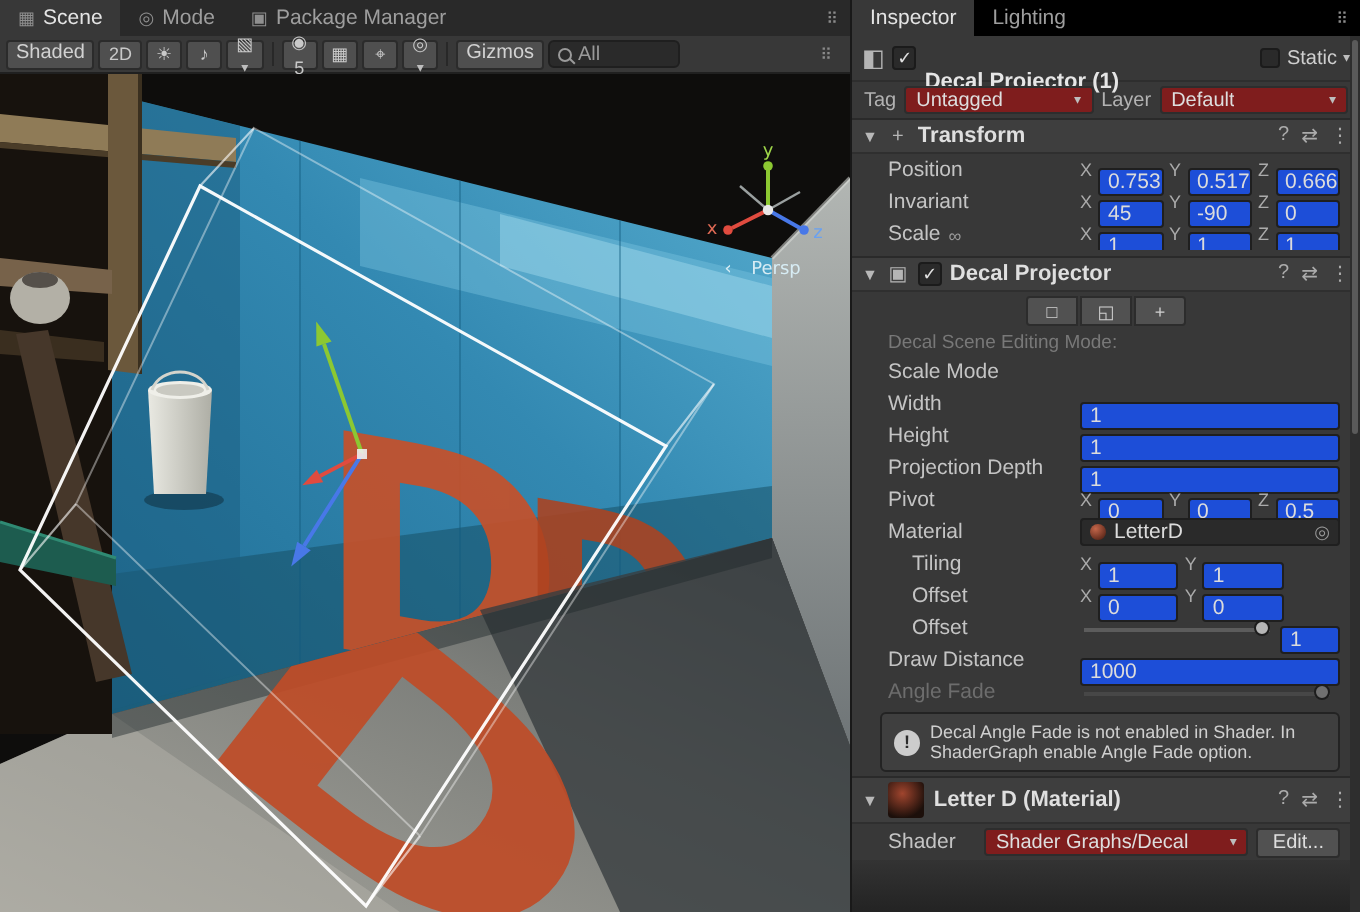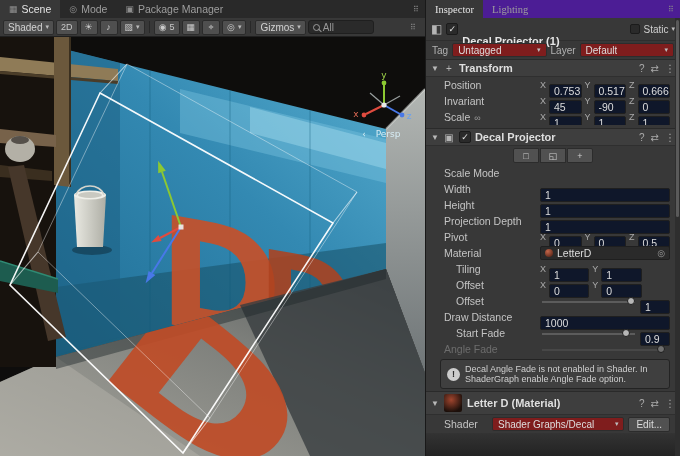--- a/index.html
+++ b/index.html
@@ -16,40 +16,40 @@
   .ticon { font-size:9px; color:#8f8f8f; }
   .tspacer { flex:1; }
   .pane-menu { width:18px; display:flex; align-items:center; justify-content:center;
     color:#8a8a8a; font-size:8px; }
 
   .toolbar { height:19px; background:#383838; border-bottom:1px solid #202020;
     display:flex; align-items:center; gap:2px; padding:0 3px; font-size:10px;
     color:#d6d6d6; flex:none; }
   .tb-btn, .tb-icon { height:15px; background:#4f4f4f; border:1px solid #2b2b2b;
     border-radius:2px; display:flex; align-items:center; gap:3px; padding:0 4px;
-    color:#d2d2d2; white-space:nowrap; }
+    color:#d2d2d2; white-space:nowrap;flex-direction:column; }
   .tb-icon { min-width:18px; justify-content:center; font-size:9px; color:#c9c9c9; }
   .arrow { font-size:7px; color:#bdbdbd; }
   .tb-sep { width:1px; height:12px; background:#282828; margin:0 2px; }
   .tb-search { height:14px; width:66px; background:#2a2a2a; border:1px solid #1f1f1f;
     border-radius:3px; display:flex; align-items:center; gap:3px; padding:0 4px;
     color:#999; font-size:10px; }
   .mag { position:relative; width:7px; height:7px; border:1px solid #9a9a9a;
     border-radius:50%; flex:none; }
   .mag::after { content:""; position:absolute; width:4px; height:1px; background:#9a9a9a;
     transform:rotate(45deg); right:-3px; bottom:-1px; }
   .viewport { flex:1; position:relative; background:#0e0d0c; }
   .viewport svg { position:absolute; inset:0; width:100%; height:100%; }
   svg text { font-family:"DejaVu Sans", sans-serif; }
 
   
   .insp { position:absolute; left:425px; top:0; width:255px; height:456px;
     background:#383838; border-left:1px solid #191919; display:flex;
     flex-direction:column; color:#c8c8c8; }
-  .insp .tabstrip { background:#4c1d95;font-family:Liberation Serif, serif; }
+  .insp .tabstrip { background:#000000; }
   .insp .tab.active { background:#383838; }
   .go-header { height:23px; flex:none; display:flex; align-items:center; gap:4px;
     padding:0 5px; border-bottom:1px solid #2e2e2e; }
   .go-icon { color:#b5b5b5; font-size:12px; }
   .cb { width:12px; height:12px; background:#2a2a2a; border:1px solid #1b1b1b;
     border-radius:2px; display:flex; align-items:center; justify-content:center; flex:none; }
   .cb .chk { color:#e0e0e0; font-size:9px; line-height:1; }
   .cb.small { width:10px; height:10px; }
   .go-name { font-weight:bold; font-size:11px; color:#e6e6e6; margin-right:auto;
     white-space:nowrap;margin-top:24px; }
@@ -72,21 +72,21 @@
   .sec-gap { height:3px; flex:none; background:#383838; }
   .row { height:16px; flex:none; display:flex; align-items:center;
     padding:0 10px 0 18px; font-size:10.5px; }
   .row.indent { padding-left:30px; }
   .lbl { width:96px; flex:none; color:#c4c4c4; white-space:nowrap; overflow:hidden;
     display:flex; align-items:flex-end; gap:4px; }
   .row.indent .lbl { width:84px; }
   .linki { color:#9a9a9a; font-size:9px; }
   .vec { flex:1; display:flex; align-items:center; gap:3px; min-width:0; }
   .ax { font-size:9px; color:#ababab; flex:none; }
-  .fld { flex:1; min-width:0; height:14px; background:#0f172a; border:1px solid #1f1f1f;
+  .fld { flex:1; min-width:0; height:14px; background:#1d4ed8; border:1px solid #1f1f1f;
     border-radius:2px; display:flex; align-items:center; padding:0 4px; color:#dcdcdc;
     font-size:10.5px; white-space:nowrap;margin-top:12px; }
   .fld.third { flex:0 0 31%; }
   .editrow { height:19px; flex:none; display:flex; align-items:center;
     justify-content:center; gap:1px; }
   .ebtn { width:26px; height:15px; background:#515151; border:1px solid #2c2c2c;
     display:flex; align-items:center; justify-content:center; font-size:9px;
     color:#d0d0d0; }
   .ebtn:first-child { border-radius:2px 0 0 2px; }
   .ebtn:last-child { border-radius:0 2px 2px 0; }
@@ -438,20 +438,21 @@
       <span>?</span>
       <span>⇄</span>
       <span>⋮</span>
     </span>
   </div>
   <div class="editrow">
     <div class="ebtn">□</div>
     <div class="ebtn">◱</div>
     <div class="ebtn">+</div>
   </div>
+  <div class="disabled-lbl">Decal Scene Editing Mode:</div>
 
   <div class="row">
     <span class="lbl">
         <span>Scale Mode</span>
       </span>
   </div>
   <div class="row">
     <span class="lbl">
         <span>Width</span>
       </span>
@@ -545,32 +546,20 @@
     <div class="fld val-sm">
         <span>1</span>
       </div>
   </div>
   <div class="row">
     <span class="lbl">
         <span>Draw Distance</span>
       </span>
     <div class="fld">
         <span>1000</span>
-      </div>
-  </div>
-  <div class="row indent">
-    <span class="lbl">
-        <span>Start Fade</span>
-      </span>
-    <div class="slider">
-      <div class="s-track"></div>
-      <div class="s-knob" style="left:86%"></div>
-    </div>
-    <div class="fld val-sm">
-        <span>0.9</span>
       </div>
   </div>
   <div class="row disabled">
     <span class="lbl">
         <span>Angle Fade</span>
       </span>
     <div class="slider">
       <div class="s-track"></div>
       <div class="s-knob" style="left:calc(100% - 8px)"></div>
     </div>

